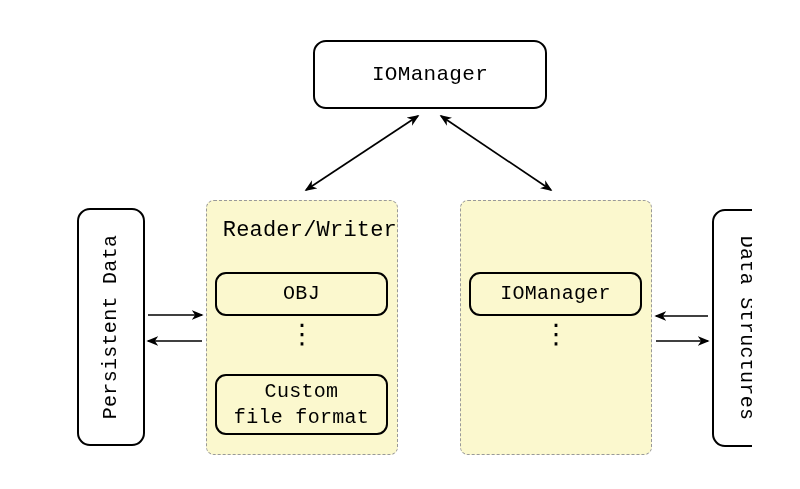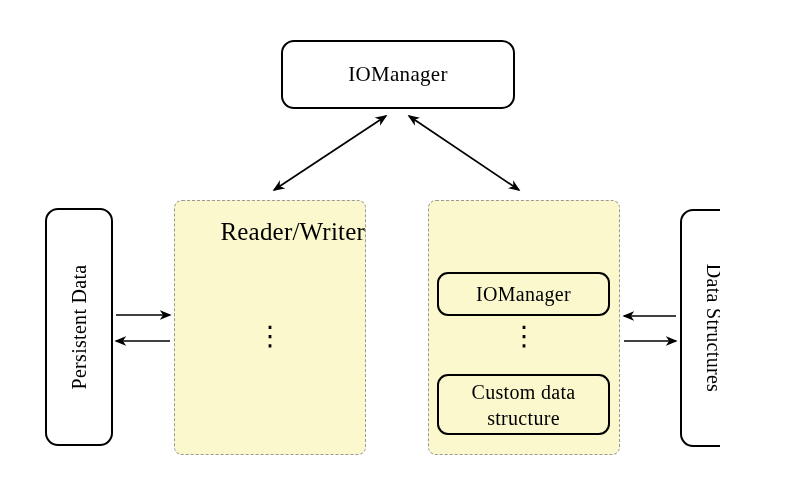--- a/index.html
+++ b/index.html
@@ -5,23 +5,24 @@
   html, body {
     margin: 0;
     padding: 0;
     background: #ffffff;
   }
   .canvas {
     position: relative;
     width: 720px;
     height: 489px;
     background: var(--background, #ffffff);
-    font-family: Liberation Serif, serif;
+    font-family: Liberation Mono, monospace;
     color: var(--text, #000000);
     overflow: hidden;
+    margin-left: 32px;
   }
   .arrows {
     position: absolute;
     left: 0; top: 0;
     width: 800px; height: 489px;
     pointer-events: none;
   }
   .arrows line {
     stroke: var(--arrow, #000000);
     stroke-width: 1.7;
@@ -61,21 +62,21 @@
     border: 1.5px dashed var(--group-border, #999999);
     border-radius: 8px;
   }
   .group-left  { left: 174px; }
   .group-right { left: 428px; }
   .group-title {
     position: absolute;
     left: 0; top: 17px;
     width: 100%;
     text-align: right;
-    font-size: 25px;
+    font-size: 22px;
     letter-spacing: 0.2px;
   }
   .inner-top {
     left: 8px; top: 71px;
     width: 173px; height: 44px;
   }
   .vdots {
     position: absolute;
     left: 0; top: 122px;
     width: 100%;
@@ -114,32 +115,35 @@
     <line x1="676" y1="316" x2="624" y2="316" marker-end="url(#ah)"></line>
     <line x1="624" y1="341" x2="676" y2="341" marker-end="url(#ah)"></line>
   </svg>
 
   <div class="node iomanager">
     <span class="label">IOManager</span>
   </div>
 
   <div class="group group-left">
     <div class="group-title">Reader/Writer</div>
+    <div class="node on-group inner-top">
+      <span class="label">OBJ</span>
+    </div>
     <div class="vdots">⋮</div>
+    <div class="node on-group inner-bottom">
+      <span class="label">Custom
+file format</span>
+    </div>
   </div>
 
   <div class="group group-right">
     <div class="node on-group inner-top">
       <span class="label">IOManager</span>
     </div>
     <div class="vdots">⋮</div>
-    <div class="node on-group inner-bottom">
-      <span class="label">Custom data
-structure</span>
-    </div>
   </div>
 
   <div class="node side-node side-left">
     <span class="label vtext-up">Persistent Data</span>
   </div>
 
   <div class="node side-node side-right">
     <span class="label vtext-down">Data Structures</span>
   </div>
 

